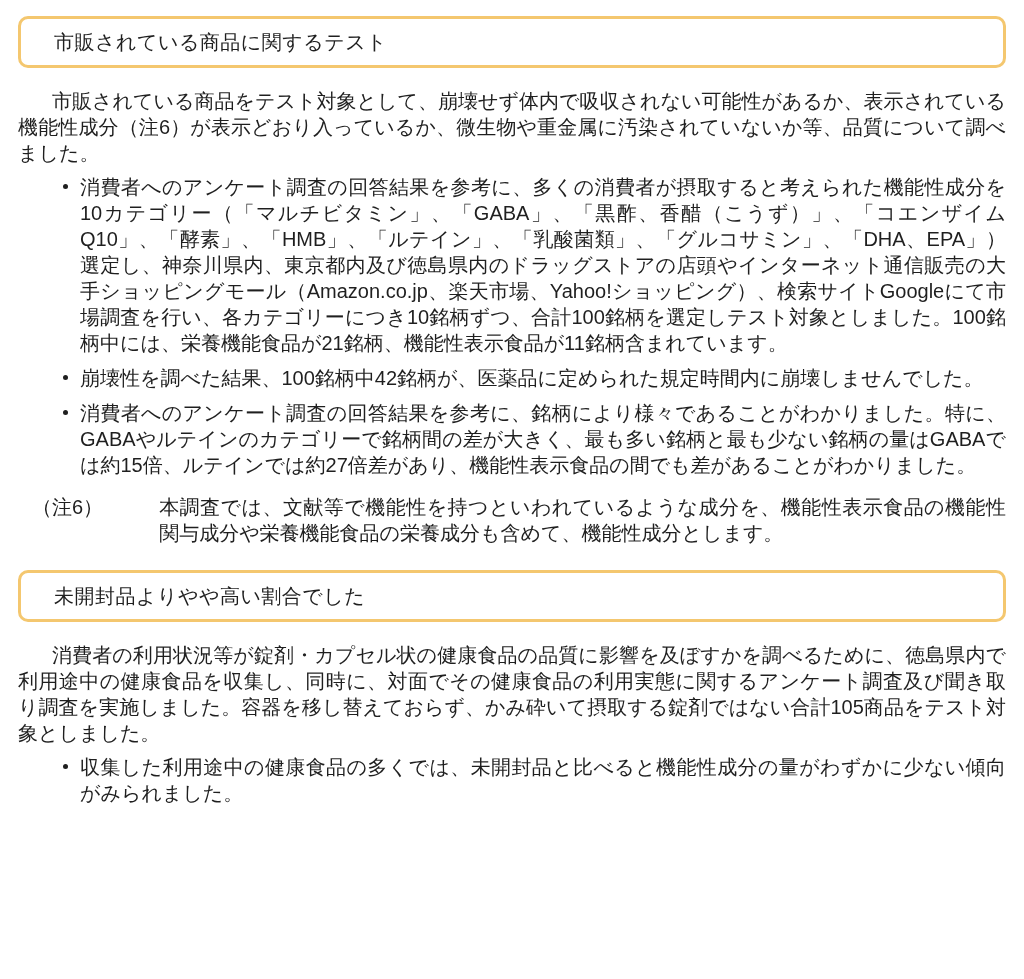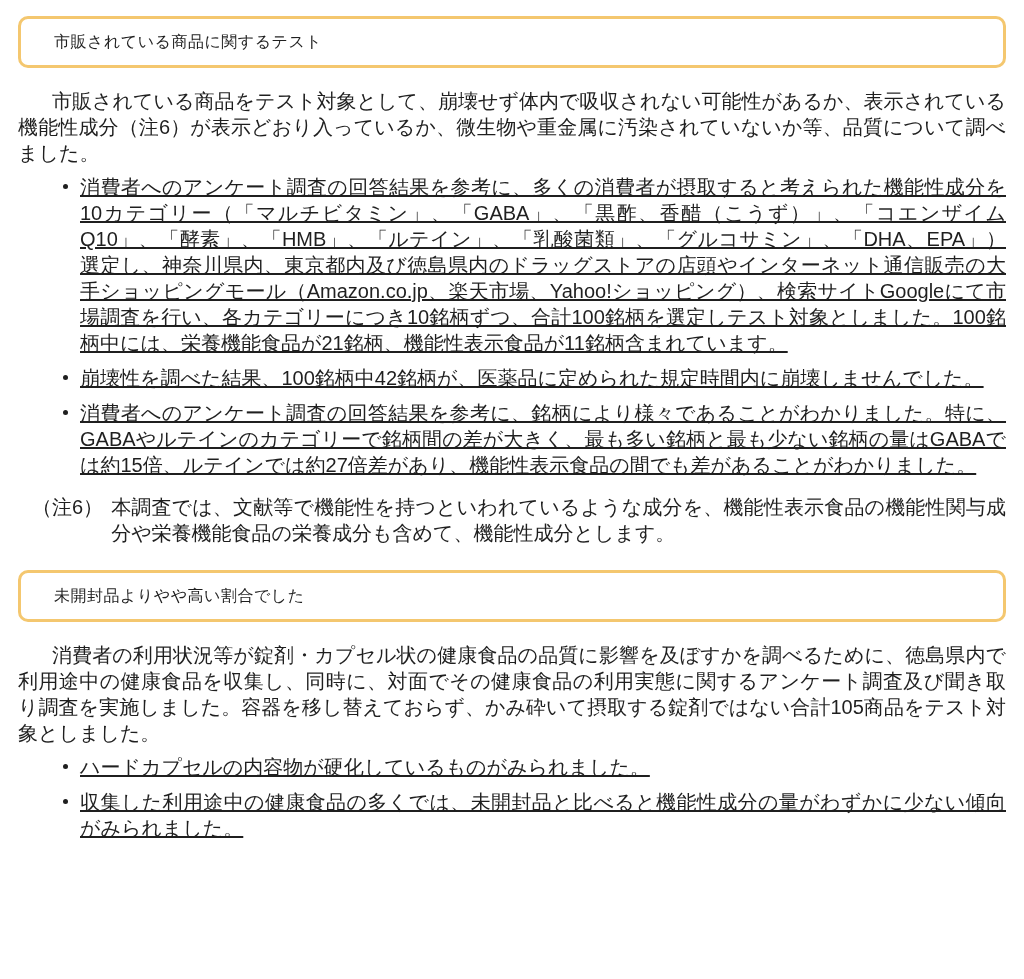--- a/index.html
+++ b/index.html
@@ -23,55 +23,55 @@
   }
   .heading-box {
     border: 3px solid var(--accent);
     border-radius: 10px;
     padding: 9px 20px 9px 33px;
     margin: 0 0 20px 0;
     background: var(--bg);
   }
   .heading-box h2 {
     margin: 0;
-    font-size: 16px;
+    font-size: 20px;
     line-height: 28px;
     font-weight: 500;
     color: var(--text);
     letter-spacing: 0.5px;
   }
   p.intro {
     margin: 0 0 8px 0;
     text-indent: 1.7em;
     text-align: justify;
   }
   ul.bullet-list {
     list-style: none;
     margin: 6px 0 16px 0;
     padding: 0 0 0 62px;
-    text-decoration: underline;
   }
   ul.bullet-list li {
     position: relative;
     margin: 0 0 9px 0;
     text-align: justify;
   }
   ul.bullet-list li::before {
     content: "";
     position: absolute;
     left: -17px;
     top: 10px;
     width: 5px;
     height: 5px;
     border-radius: 50%;
     background: var(--text);
   }
   .note {
     display: flex;
     margin: 14px 0 24px 14px;
+    gap: 48px;
   }
   .note-label {
     white-space: nowrap;
     padding-right: 8px;
   }
   .note-text {
     flex: 1;
     text-align: justify;
   }
   .section { margin: 0; }
@@ -102,18 +102,17 @@
   </section>
 
   <section class="section">
     <div class="heading-box">
       <h2>未開封品よりやや高い割合でした</h2>
     </div>
 
     <p class="intro">消費者の利用状況等が錠剤・カプセル状の健康食品の品質に影響を及ぼすかを調べるために、徳島県内で利用途中の健康食品を収集し、同時に、対面でその健康食品の利用実態に関するアンケート調査及び聞き取り調査を実施しました。容器を移し替えておらず、かみ砕いて摂取する錠剤ではない合計105商品をテスト対象としました。</p>
 
     <ul class="bullet-list">
-      <li>ハードカプセルの内容物が硬化しているものがみられました。</li>
       <li>収集した利用途中の健康食品の多くでは、未開封品と比べると機能性成分の量がわずかに少ない傾向がみられました。</li>
     </ul>
   </section>
 
 </div>
 
 </body></html>

